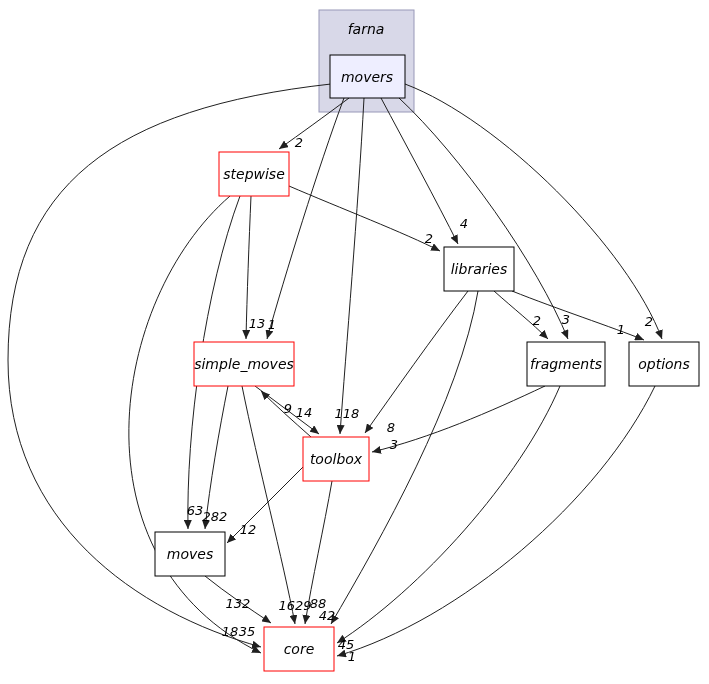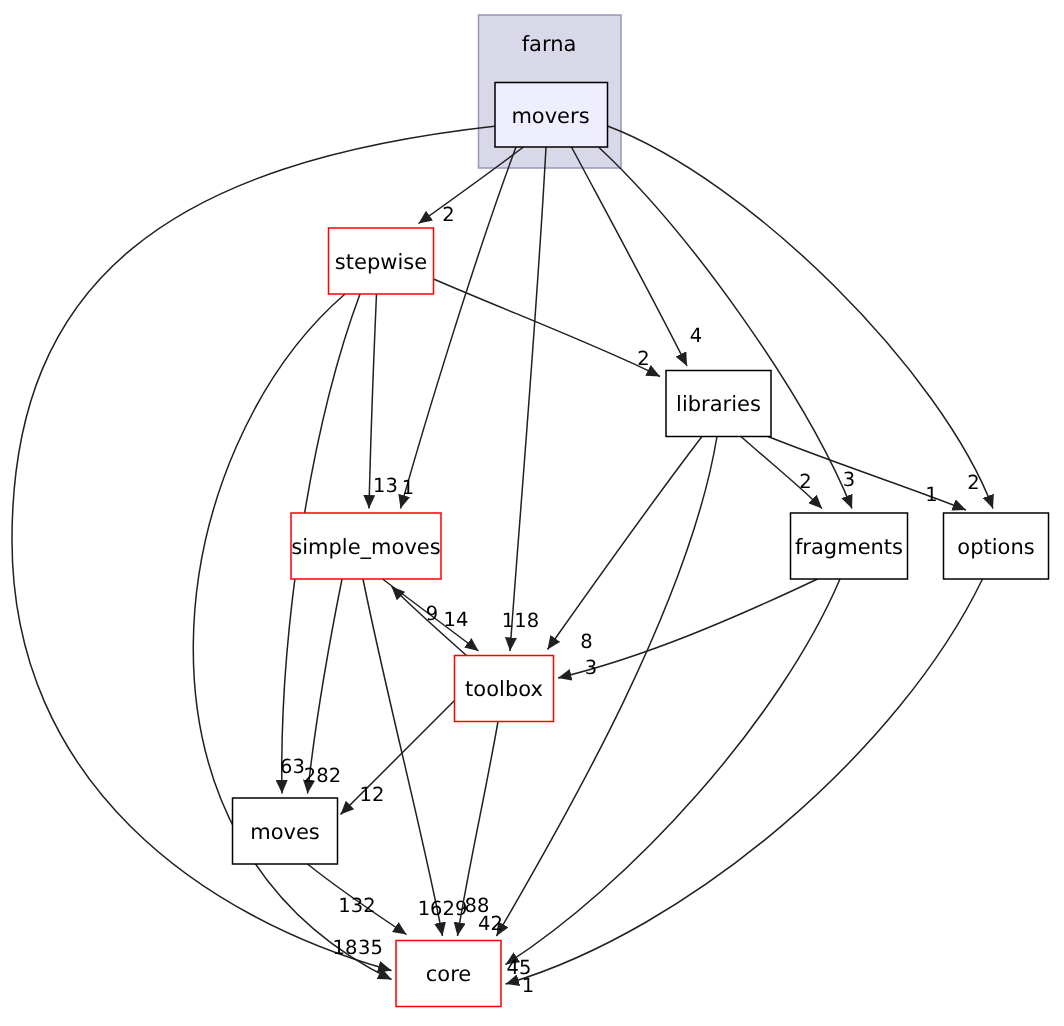--- a/index.html
+++ b/index.html
@@ -1,16 +1,16 @@
 <!DOCTYPE html>
 <html><head>
 <meta charset="utf-8">
 <style>
   html,body{margin:0;padding:0;background:#ffffff;}
-  .stage{position:relative;width:709px;height:684px;background:#ffffff;font-family:"DejaVu Sans",sans-serif;}
+  .stage{position:relative;width:709px;height:684px;background:#ffffff;font-family:"DejaVu Sans",sans-serif;font-style:italic;}
   svg{display:block;}
   .edge path{fill:none;stroke:#202020;stroke-width:1;marker-end:url(#arrowhead);}
   .edge text{font-family:"DejaVu Sans",sans-serif;font-size:13px;fill:#000000;text-anchor:middle;}
   .node rect{stroke-width:1;}
   .node text{font-family:"DejaVu Sans",sans-serif;font-size:14px;fill:#000000;text-anchor:middle;}
   .cluster text{font-family:"DejaVu Sans",sans-serif;font-size:14px;fill:#000000;text-anchor:middle;}
 </style>
 </head>
 <body>
 

